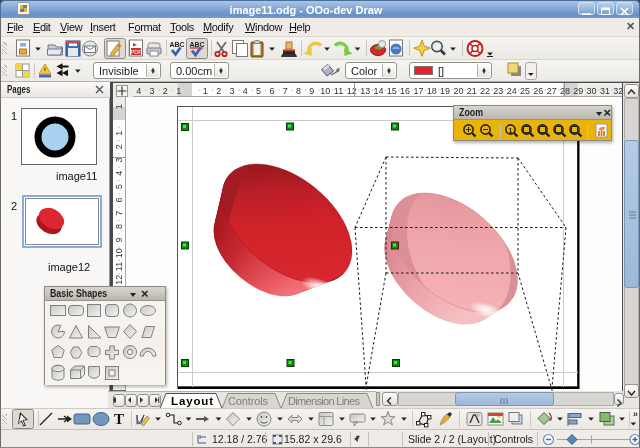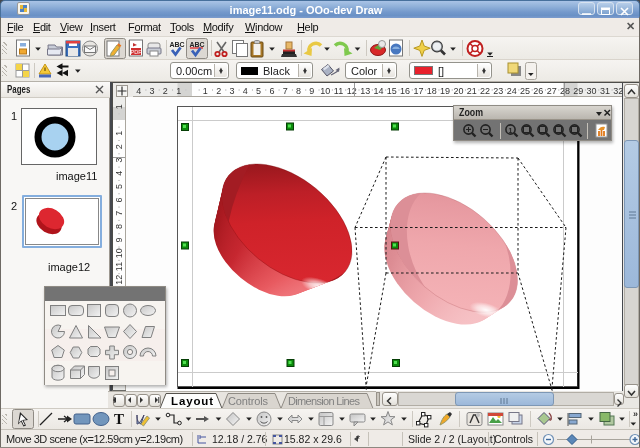--- a/index.html
+++ b/index.html
@@ -23,21 +23,21 @@
 .thumb{position:absolute;background:#fff;border:1px solid #666}
 .tlabel{position:absolute;font-size:11px;color:#111}
 #hruler{position:absolute;left:113px;top:83px;width:509px;height:14px;background:#f1f0ee;border-bottom:1px solid #aaa69e;overflow:hidden}
 #vruler{position:absolute;left:112px;top:97px;width:14px;height:294px;background:#f1f0ee;border-right:1px solid #aaa69e;overflow:hidden}
 #corner{position:absolute;left:113px;top:83px;width:20px;height:14px;background:#ecebe8}
 #canvas{position:absolute;left:126px;top:97px;width:496px;height:294px;background:#fdfdfd;overflow:hidden}
 #vscroll{position:absolute;left:623px;top:83px;width:17px;height:325px;background:#e9e7e3}
 #hscroll{position:absolute;left:376px;top:391px;width:247px;height:17px;background:#e9e7e3}
 .sbtn{position:absolute;background:linear-gradient(#fefefe,#e3e0da);border:1px solid #97928a;border-radius:3px;color:#333}
 .sthumb{position:absolute;background:linear-gradient(#b4cbe4,#9cb8da);border:1px solid #7d97b5;border-radius:3px}
-.float{position:absolute;background:#737373;border:1px solid #8f8b84;box-shadow:1px 2px 3px rgba(0,0,0,.3)}
+.float{position:absolute;background:#eab308;border:1px solid #8f8b84;box-shadow:1px 2px 3px rgba(0,0,0,.3)}
 .fhdr{position:absolute;left:0;top:0;right:0;height:14px;background:linear-gradient(#d8d5cf,#bab6af);border-bottom:1px solid #989288;font-size:11px;font-weight:bold;color:#222}
 .fhdr span{transform:scale(0.8,1);transform-origin:0 50%}
 #tabbar{position:absolute;left:108px;top:391px;width:268px;height:17px;background:#e8e5e0;border-top:1px solid #b5b1a9}
 #dtb{position:absolute;left:0;top:408px;width:640px;height:21px;background:linear-gradient(#f6f4f1,#ebe8e3);border-top:1px solid #cfcbc3}
 #status{position:absolute;left:0;top:429px;width:640px;height:19px;background:#efebe7;border-top:1px solid #c6c2ba;font-size:10.5px;color:#222}
 #status .cell{position:absolute;top:3px}
 .ssep{position:absolute;width:1px;top:432px;height:14px;background:#c6c2ba}
 </style></head>
 <body>
 <div id="title">
@@ -57,21 +57,21 @@
 
 <div id="menu">
  <span style="left:7px"><u>F</u>ile</span>
  <span style="left:33px"><u>E</u>dit</span>
  <span style="left:60px"><u>V</u>iew</span>
  <span style="left:90px"><u>I</u>nsert</span>
  <span style="left:128px">F<u>o</u>rmat</span>
  <span style="left:170px"><u>T</u>ools</span>
  <span style="left:203px"><u>M</u>odify</span>
  <span style="left:245px"><u>W</u>indow</span>
- <span style="left:297px"><u>H</u>elp</span>
+ <span style="left:289px"><u>H</u>elp</span>
  <span style="left:626px;top:2px;color:#555;font-weight:bold">✕</span>
 </div>
 
 <div id="tb1">
     <div class="grip"></div>
 <svg width="640" height="22" style="position:absolute;left:0;top:0" id="tb1svg">
       <defs>
         <linearGradient id="pgrad" x1="0" y1="0" x2="0" y2="1">
           <stop offset="0" stop-color="#fff"></stop>
           <stop offset="1" stop-color="#d8d8d8"></stop>
@@ -170,30 +170,29 @@
       <path d="M75 9.5l2.8 3.2 2.8-3.2z" fill="#222"></path>
       <path d="M321.5 9.5l6.5-5 5.5 6.5-6.5 5z" fill="#aab2c4" stroke="#556"></path>
       <path d="M323 8.5l5-3.8 1.5 1.8-5 3.8z" fill="#dde2ec"></path>
       <path d="M331 15c4-2.5 6.5-2.5 8-6" stroke="#667" fill="none" stroke-width="1.3"></path>
       <path d="M339.5 7.5l-0.5 4.5-3.5-2z" fill="#667"></path>
       <rect x="511" y="6" width="10" height="10" fill="#888"></rect>
       <rect x="508" y="3" width="10" height="10" fill="#f0d878" stroke="#a89030"></rect>
       <rect x="525.5" y="2.5" width="11" height="17" rx="2" fill="#f4f1ed" stroke="#aaa69e"></rect>
       <path d="M528 13l2.8 3 2.8-3z" fill="#222"></path>
     </svg>
-<div class="combo" style="left:170px;width:59px">
-      <span class="tx">0.00cm</span>
+<div class="combo" style="left:93px;width:68px">
+      <span class="tx">Invisible</span>
       <span class="sp">
         <i style="top:2px">▲</i>
         <i style="bottom:2px">▼</i>
       </span>
     </div>
-<div class="combo" style="left:236px;width:77px">
-      <span style="position:absolute;left:4px;top:4px;width:17px;height:8px;background:#000"></span>
-      <span class="tx" style="left:26px">Black</span>
+<div class="combo" style="left:170px;width:59px">
+      <span class="tx">0.00cm</span>
       <span class="sp">
         <i style="top:2px">▲</i>
         <i style="bottom:2px">▼</i>
       </span>
     </div>
 <div class="combo" style="left:345px;width:52px">
       <span class="tx">Color</span>
       <span class="sp">
         <i style="top:2px">▲</i>
         <i style="bottom:2px">▼</i>
@@ -635,20 +634,27 @@
       <rect x="133" y="2" width="1" height="16" fill="#c5c1b9"></rect>
       <g>
         <rect x="142" y="3" width="11" height="13" fill="#fff" stroke="#999"></rect>
         <path d="M145 15v-5m2.5 5v-6m2.5 6v-5" stroke="#e07818" stroke-width="1.8"></path>
         <path d="M144 9c2-3 4-4 7-3l-1 3z" fill="#e8922a"></path>
       </g>
     </svg>
 </div>
 
 <div class="float" id="bswin" style="left:44px;top:286px;width:122px;height:99px">
+ <div class="fhdr">
+      <span style="position:absolute;left:5px;top:0px">Basic Shapes</span>
+  <svg width="36" height="10" style="position:absolute;right:0;top:3px">
+        <path d="M1 3l3 4 3-4z" fill="#222"></path>
+        <path d="M13 1l5.5 5.5M18.5 1l-5.5 5.5" stroke="#222" stroke-width="1.5"></path>
+      </svg>
+ </div>
  <svg width="120" height="84" style="position:absolute;left:0;top:14px" id="bssvg">
       <defs>
         <linearGradient id="bsg" x1="0" y1="0" x2="1" y2="1">
           <stop offset="0" stop-color="#c6c6c6"></stop>
           <stop offset="1" stop-color="#f4f4f4"></stop>
         </linearGradient>
       </defs>
       <rect x="0" y="0" width="120" height="84" fill="#f7f4f0"></rect>
       <rect x="0" y="28" width="120" height="32" fill="#f6efec"></rect>
       <rect x="5.5" y="4.5" width="15" height="10" stroke="#808080" stroke-width="1" fill="url(#bsg)"></rect>
@@ -757,21 +763,20 @@
           <stop offset="0" stop-color="#c4c4c4"></stop>
           <stop offset="1" stop-color="#f4f4f4"></stop>
         </linearGradient>
       </defs>
       <text x="633" y="8" font-size="9" font-weight="bold" fill="#333">»</text>
       <path d="M630.5 13.5l2.8 3 2.8-3z" fill="#222"></path>
     </svg>
 </div>
 
 <div id="status">
- <span class="cell" style="left:6px;font-size:11px;letter-spacing:-0.45px">Move 3D scene (x=12.59cm y=2.19cm)</span>
  <span class="cell" style="left:212px">12.18 / 2.76</span>
  <span class="cell" style="left:284px">15.82 x 29.6</span>
     <span style="position:absolute;left:351px;top:6px;width:0;height:0;border:3px solid transparent;border-right:4px solid #444"></span>
  <span class="cell" style="left:356px">*</span>
  <span class="cell" style="left:408px">Slide 2 / 2 (Layout)</span>
  <span class="cell" style="left:494px">Controls</span>
  <svg width="26" height="16" style="position:absolute;left:195px;top:2px">
       <path d="M3 3v8h8" stroke="#4455a0" fill="none"></path>
       <path d="M5 5h6M5 5v-2m0 2v2" stroke="#4455a0"></path>
     </svg>

